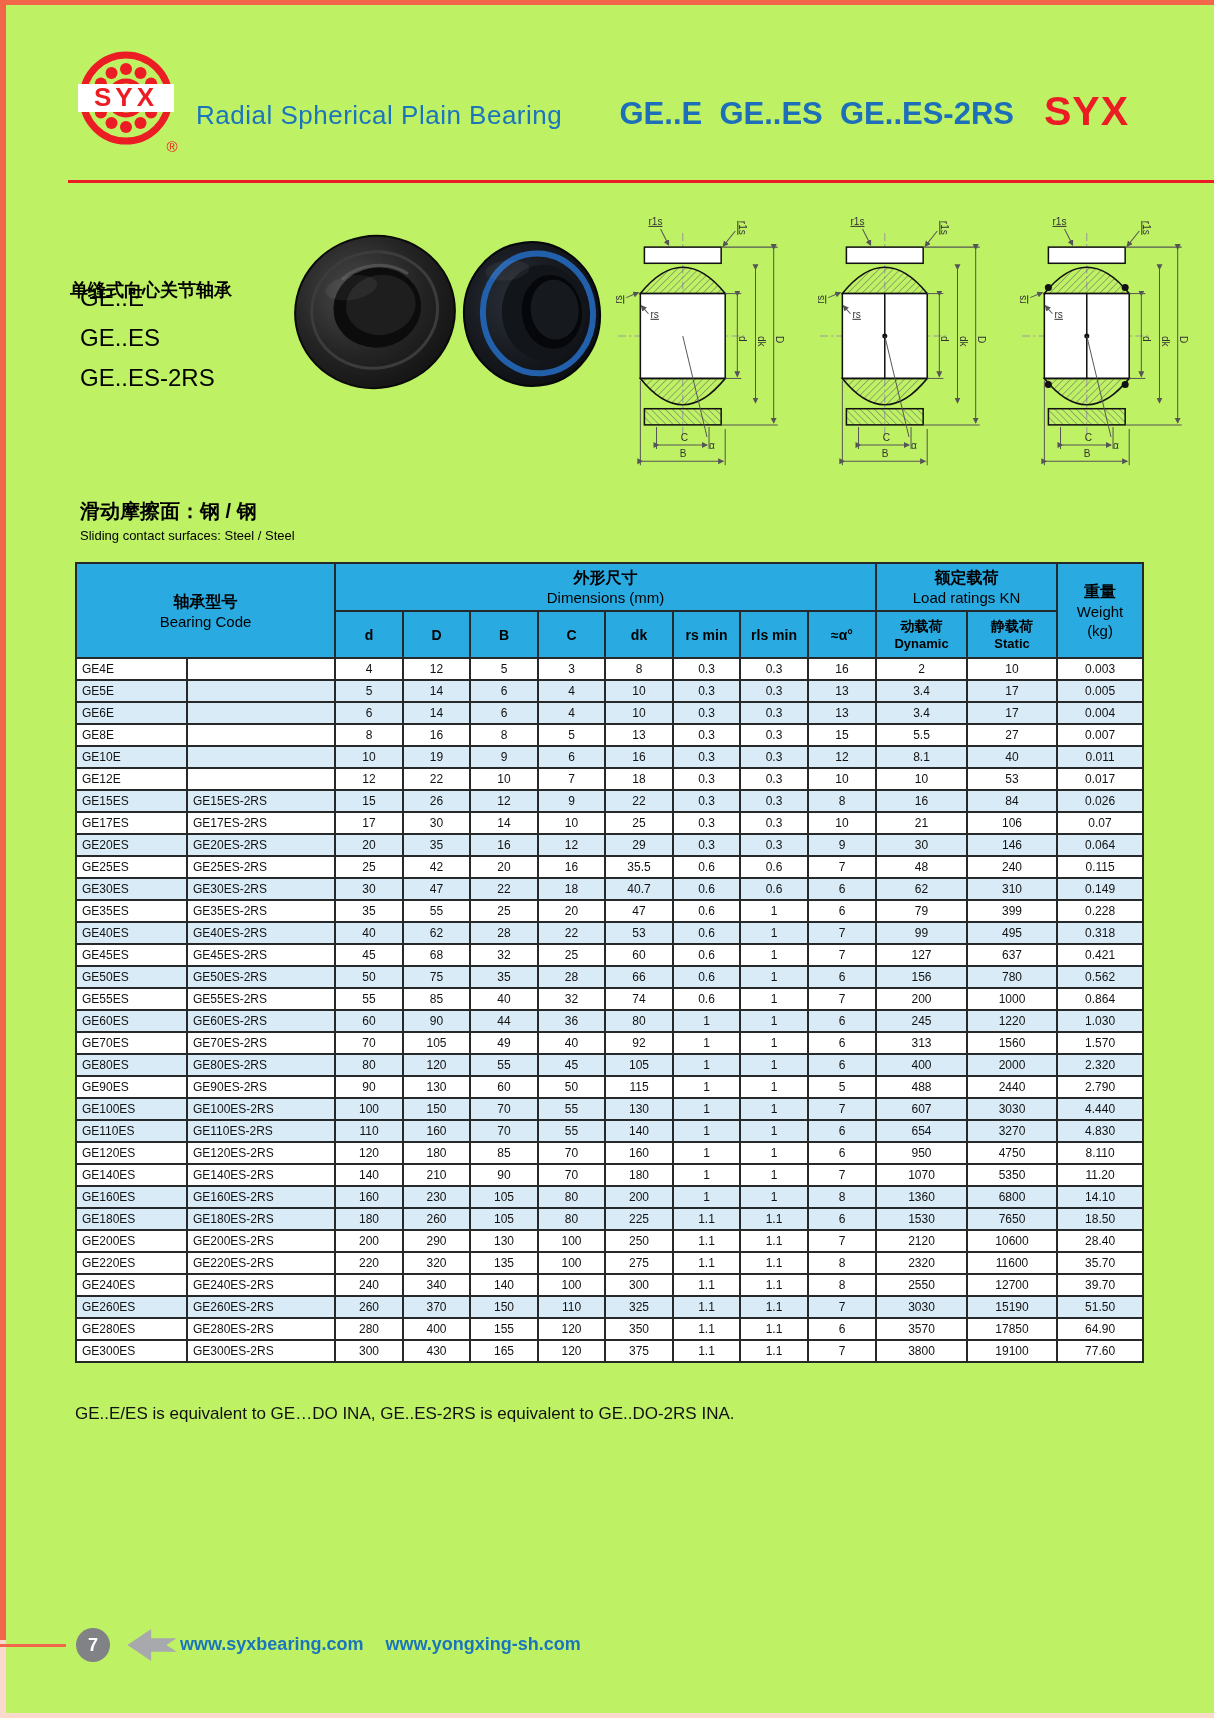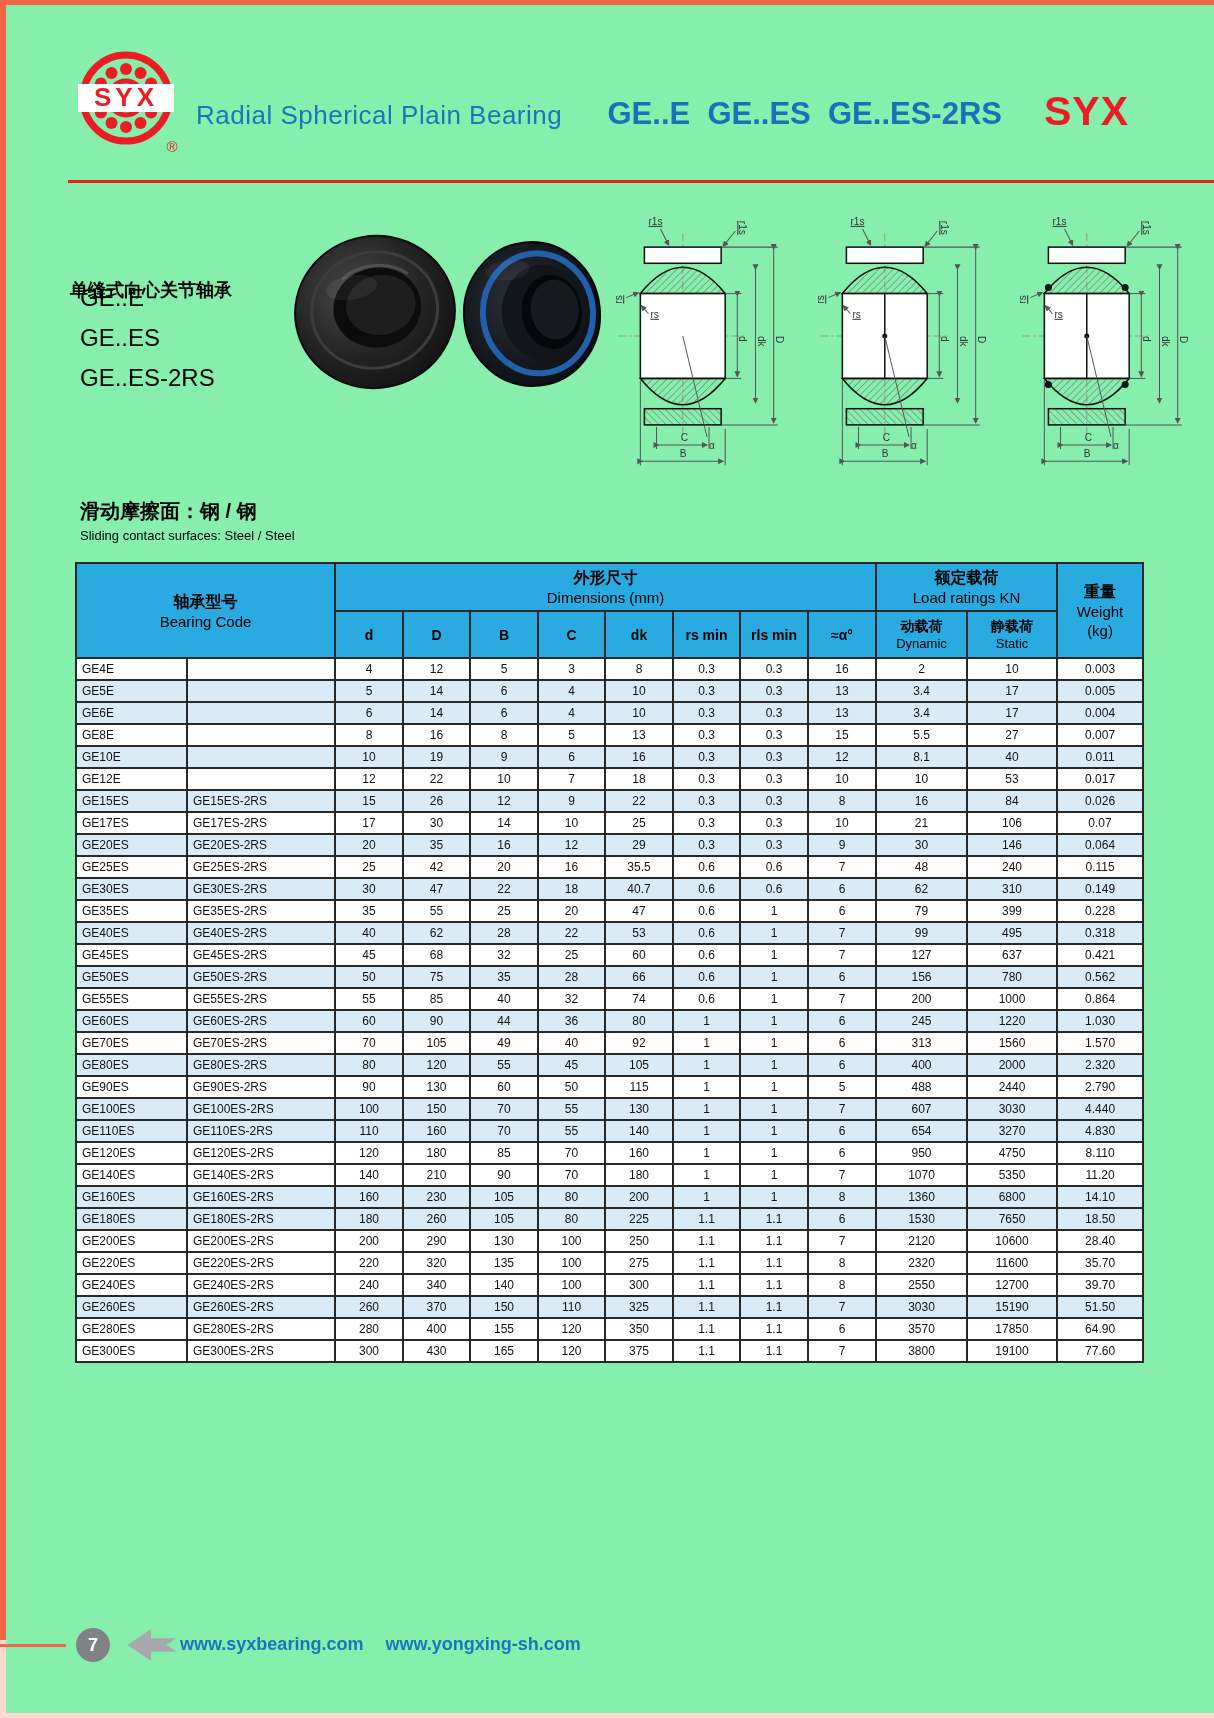--- a/index.html
+++ b/index.html
@@ -1,27 +1,27 @@
 <!DOCTYPE html>
 <html><head>
 <meta charset="utf-8">
 <style>
   html,body{margin:0;padding:0;background:#ffffff;}
-  .page{position:relative;width:1214px;height:1718px;background:#86efac;overflow:hidden;
+  .page{position:relative;width:1214px;height:1718px;background:#bef264;overflow:hidden;
         font-family:"Liberation Sans", sans-serif;color:#111;}
   
   .border-top{position:absolute;top:0;left:0;width:100%;height:5px;background:#F2664A;}
   .border-left{position:absolute;top:0;left:0;width:6px;height:1640px;background:#F2664A;}
   .border-left-lower{position:absolute;top:1640px;left:0;width:6px;height:78px;background:#FBD9CD;}
   .border-bottom{position:absolute;bottom:0;left:0;width:100%;height:5px;background:#FBD9CD;}
 
   
   .logo{position:absolute;left:76px;top:48px;width:110px;height:110px;}
   .subtitle{position:absolute;left:196px;top:100px;font-size:26px;color:#1B75BC;letter-spacing:.5px;}
-  .series{position:absolute;left:532px;top:96px;width:470px;text-align:right;
+  .series{position:absolute;left:544px;top:96px;width:470px;text-align:right;
           font-size:31px;font-weight:bold;color:#1C6FB8;white-space:pre;}
   .brand{position:absolute;left:1044px;top:88px;font-size:41px;font-weight:bold;color:#EC1C24;letter-spacing:1px;}
   .red-rule{position:absolute;left:68px;top:180px;width:1146px;height:3px;background:#EC1C24;}
 
   
   .intro-cn{position:absolute;left:70px;top:232px;font-size:18px;font-weight:bold;color:#000;margin-top:46px;}
   .intro-m0{position:absolute;left:80px;top:284px;font-size:24px;color:#000;}
   .intro-m1{position:absolute;left:80px;top:324px;font-size:24px;color:#000;}
   .intro-m2{position:absolute;left:80px;top:364px;font-size:24px;color:#000;}
 
@@ -38,21 +38,21 @@
 
   
   .tbl-wrap{position:absolute;left:75px;top:562px;}
   table{border-collapse:collapse;table-layout:fixed;width:1067px;}
   th,td{border:2px solid #26282a;overflow:hidden;}
   thead th{background:#29ABE2;color:#000;vertical-align:middle;padding:0;}
   .gh-cn{display:block;font-size:16px;font-weight:bold;line-height:21px;}
   .gh-en{display:block;font-size:15px;font-weight:normal;line-height:19px;}
   .sub-th{font-size:14px;font-weight:600;height:45px;}
   .sub-cn{display:block;font-size:14px;font-weight:bold;line-height:18px;}
-  .sub-en{display:block;font-size:13px;font-weight:normal;line-height:17px;}
+  .sub-en{display:block;font-size:13px;font-weight:bold;line-height:17px;}
   tbody td{height:20px;font-size:12px;text-align:center;padding:0 2px;background:#fff;line-height:20px;}
   tbody td.code{text-align:left;padding-left:5px;}
   tbody tr.shaded td{background:#D9EBF7;}
 
   
   .note-cn{position:absolute;left:75px;top:1374px;font-size:17px;color:#111;}
   .note-en{position:absolute;left:75px;top:1404px;font-size:17px;color:#111;}
 
   
   .foot-line{position:absolute;left:0;top:1644px;width:66px;height:3px;background:#F2664A;}
@@ -886,20 +886,21 @@
             <td>1.1</td>
             <td>7</td>
             <td>3800</td>
             <td>19100</td>
             <td>77.60</td>
           </tr>
         </tbody>
     </table>
   </div>
 
+  <div class="note-en">GE..E/ES is equivalent to GE…DO INA, GE..ES-2RS is equivalent to GE..DO-2RS INA.</div>
 
   <div class="foot-line"></div>
   <div class="page-num">7</div>
   <svg class="foot-arrow" viewBox="0 0 66 44">
     <polygon points="4,22 32,3 32,14 62,14 50,22 62,30 32,30 32,41" fill="#A7A9AC"></polygon>
   </svg>
   <div class="websites">
     <span>www.syxbearing.com</span><span>www.yongxing-sh.com</span>
   </div>
 

